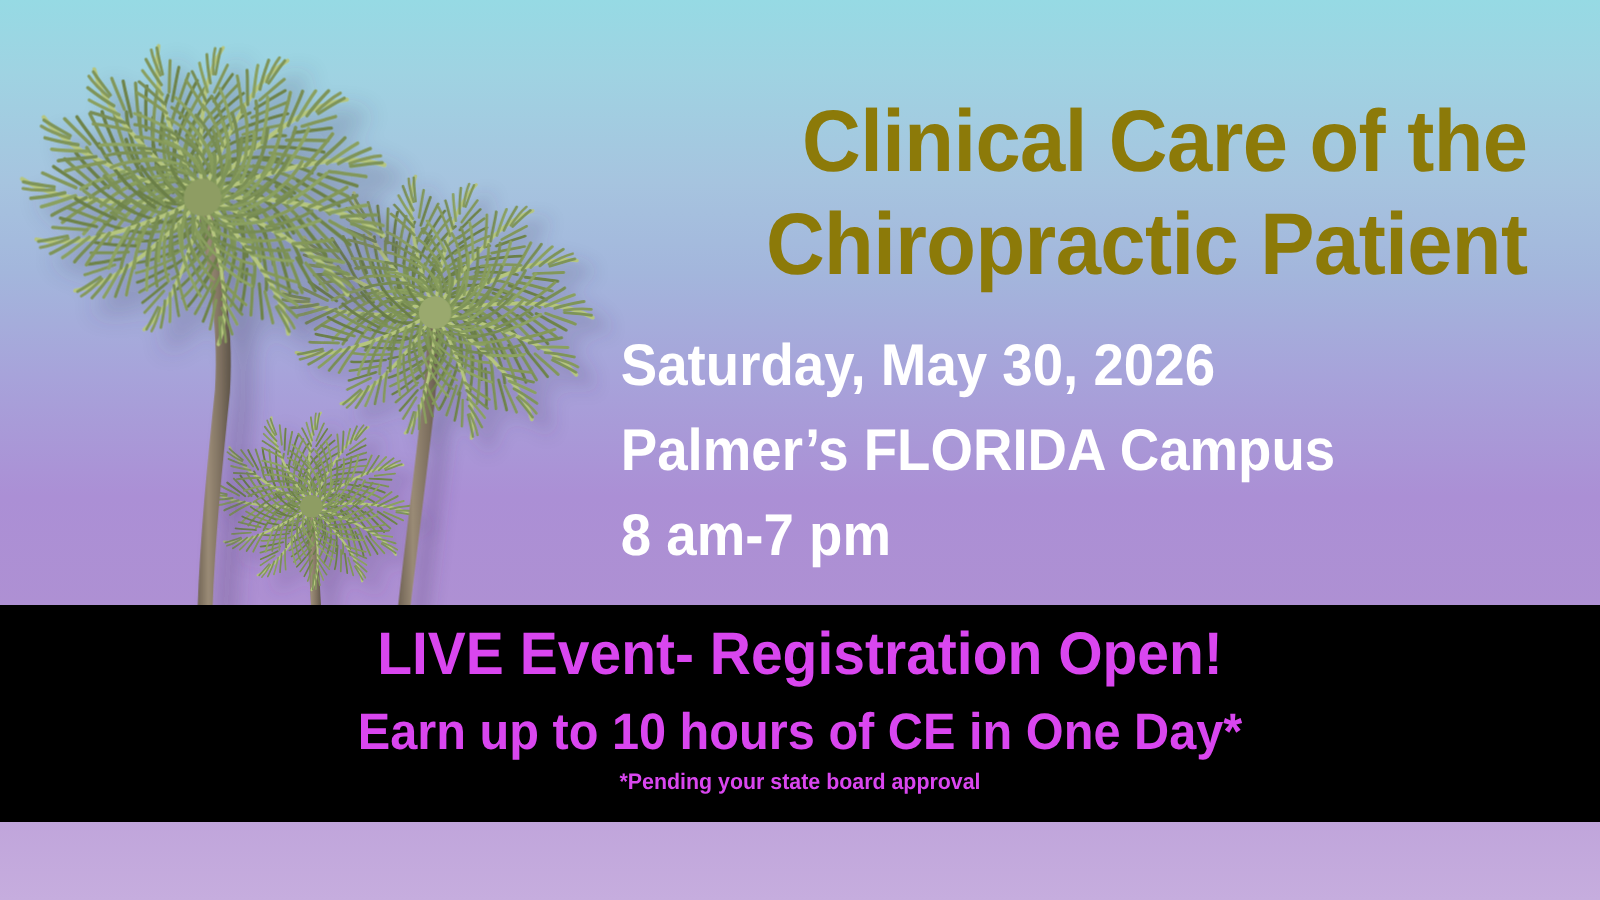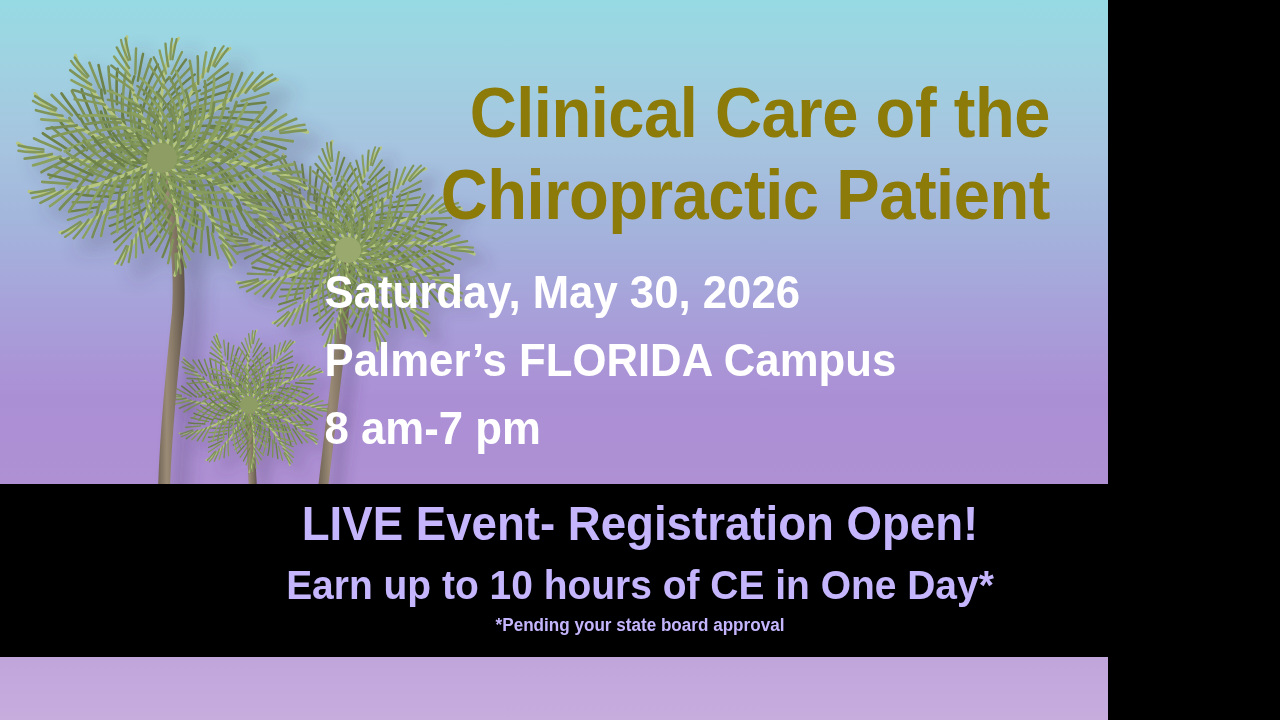--- a/index.html
+++ b/index.html
@@ -2,21 +2,21 @@
 <html><head>
 <meta charset="utf-8">
 <style>
   html, body {
     margin: 0;
     padding: 0;
     background: #000;
   }
   #banner {
     position: relative;
-    width: 1108px;
+    width: 1280px;
     height: 720px;
     overflow: hidden;
     font-family: "Liberation Sans", sans-serif;
     background: #C3A8DC;
   }
 
   
   #sky {
     position: absolute;
     left: 0; top: 0;
@@ -88,21 +88,21 @@
   }
 
   
   #cta-band {
     position: absolute;
     left: 0;
     top: 484px;
     width: 1280px;
     height: 173px;
     background: #000000;
-    color: #c4b5fd;
+    color: #d946ef;
     text-align: center;
   }
   #cta-primary {
     position: absolute;
     left: 0; right: 0;
     top: 11px;
     font-size: 48px;
     line-height: 58px;
     font-weight: bold;
     white-space: nowrap;

